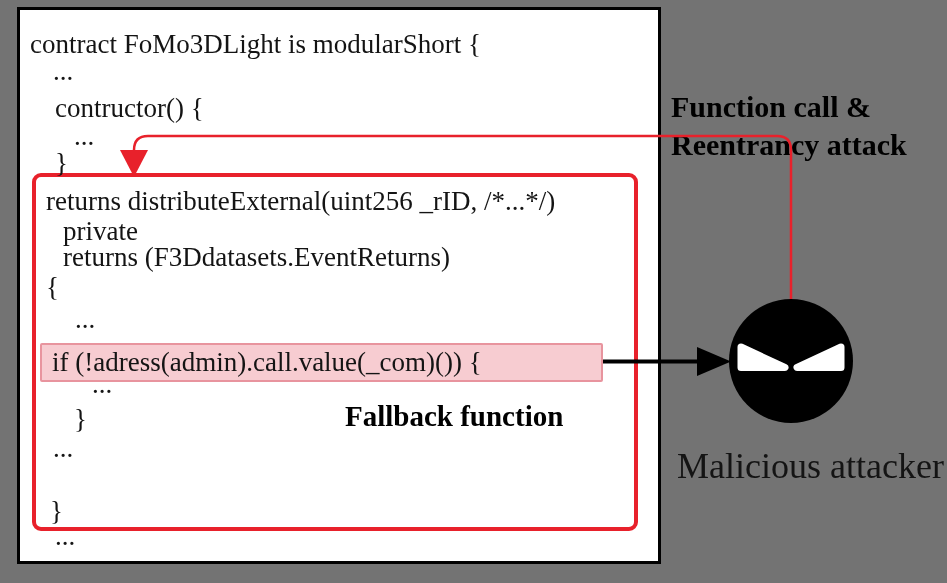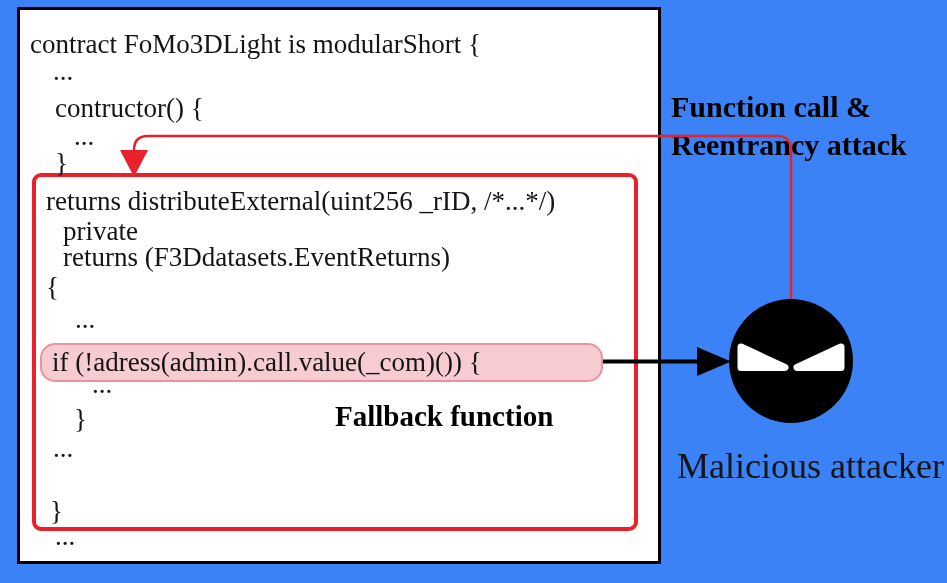--- a/index.html
+++ b/index.html
@@ -1,19 +1,19 @@
 <!DOCTYPE html>
 <html><head>
 <meta charset="utf-8">
 <style>
   html,body{margin:0;padding:0;background:#ffffff;}
   .canvas{
     position:relative;
     width:947px;height:583px;
-    background:#3b82f6;
+    background:#737373;
     font-family:"Liberation Serif", serif;
     color:#141414;
     overflow:hidden;
   }
   .code-box{
     position:absolute;left:17px;top:7px;
     width:644px;height:557px;
     border:3px solid #000000;
     box-sizing:border-box;
     background:#ffffff;
@@ -45,36 +45,36 @@
   .l13{top:404px;left:74px;}
   .l14{top:433px;left:53px;}
   .l15{top:466px;left:72px;}
   .l16{top:496px;left:50px;}
   .l17{top:521px;left:55px;}
   .pill{
     position:absolute;left:40px;top:343px;
     width:563px;height:39px;
     background:#f7ccd1;
     border:2px solid #e8949e;
-    border-radius:15px;
+    border-radius:2px;
     box-sizing:border-box;
   }
   .pill .code-line{
     position:static;
     display:block;
     line-height:35px;
     padding-left:10px;
   }
   .attack-label{
     position:absolute;left:671px;top:48px;
     font-size:30px;font-weight:bold;line-height:38px;
     color:#000000;white-space:nowrap;margin-top:40px;
   }
   .fallback-label{
-    position:absolute;left:335px;top:400px;
+    position:absolute;left:345px;top:400px;
     font-size:29px;font-weight:bold;
     color:#000000;white-space:nowrap;
   }
   .attacker-label{
     position:absolute;left:677px;top:445px;
     font-size:36px;
     color:#141414;white-space:nowrap;
   }
   .overlay{
     position:absolute;left:0;top:0;

